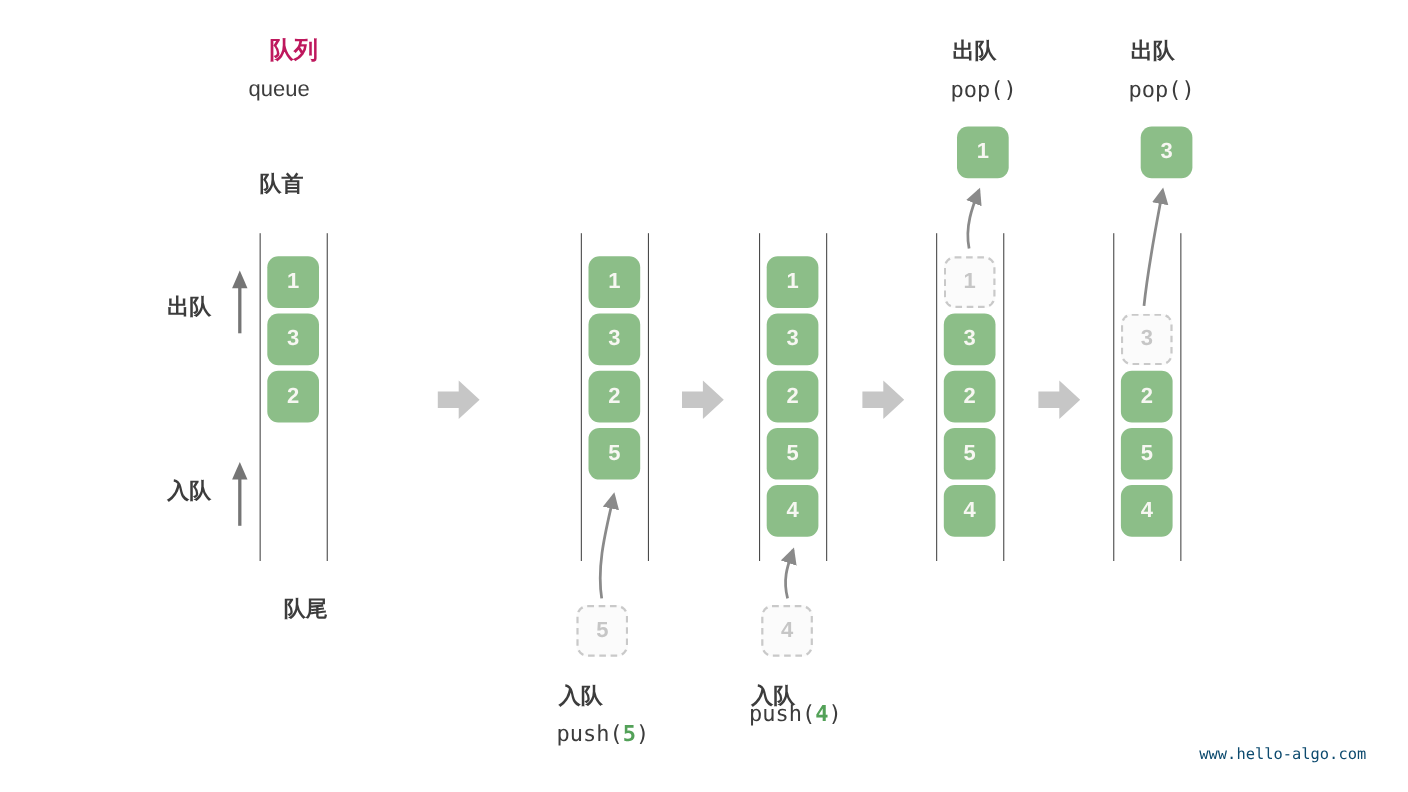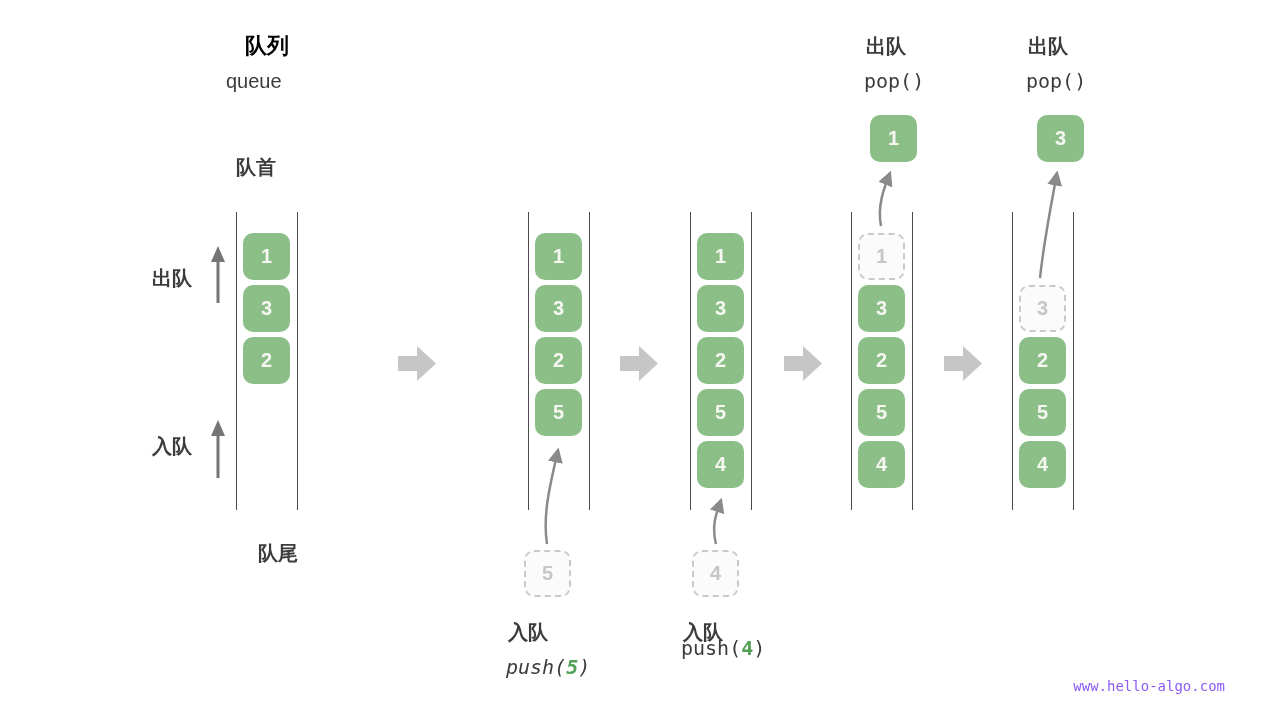--- a/index.html
+++ b/index.html
@@ -4,21 +4,21 @@
 <style>
   html,body{margin:0;padding:0;background:#fff;}
   .canvas{
     position:relative;width:1280px;height:720px;background:#ffffff;overflow:hidden;
     font-family:"Liberation Sans","DejaVu Sans",sans-serif;color:#3c3c3c;
   }
   .abs{position:absolute;}
   .overlay{position:absolute;left:0;top:0;pointer-events:none;}
 
   
-  .title-zh{left:236px;top:31px;width:62px;text-align:center;font-size:22px;font-weight:bold;color:#000000;}
+  .title-zh{left:236px;top:31px;width:62px;text-align:center;font-size:22px;font-weight:bold;color:#be185d;}
   .title-en{left:226px;top:70px;width:82px;text-align:left;font-size:20px;color:#3c3c3c;}
   .lbl-front{left:236px;top:154px;width:62px;text-align:left;font-size:20px;font-weight:bold;}
   .lbl-rear {left:236px;top:540px;width:62px;text-align:right;font-size:20px;font-weight:bold;}
   .lbl-deq-side{left:152px;top:265px;font-size:20px;font-weight:bold;}
   .lbl-enq-side{left:152px;top:433px;font-size:20px;font-weight:bold;}
 
   
   .q{position:absolute;top:212px;height:298px;width:62px;box-sizing:border-box;
      border-left:1.5px solid #4a4a4a;border-right:1.5px solid #4a4a4a;}
   .qc1{left:236px;} .qc2{left:528px;} .qc3{left:690px;} .qc4{left:851px;} .qc5{left:1012px;}
@@ -33,25 +33,25 @@
   .ghost-free{position:absolute;width:47px;height:47px;border-radius:10px;background:#fbfbfb;
        border:2px dashed #c9c9c9;box-sizing:border-box;color:#c6c6c6;font-size:20px;font-weight:bold;
        display:flex;align-items:center;justify-content:center;}
 
   
   .op-zh{font-size:20px;font-weight:bold;color:#3c3c3c;}
   .op-code{font-family:"DejaVu Sans Mono","Liberation Mono",monospace;font-size:20px;color:#3c3c3c;}
   .op-code .g{color:#53a158;font-weight:bold;}
   .pop1-zh{left:866px;top:33px;} .pop1-code{left:864px;top:69px;}
   .pop2-zh{left:1028px;top:33px;} .pop2-code{left:1026px;top:69px;}
-  .push5-zh{left:508px;top:619px;} .push5-code{left:506px;top:655px;font-style:italic;}
+  .push5-zh{left:508px;top:619px;} .push5-code{left:506px;top:655px;}
   .push4-zh{left:683px;top:619px;} .push4-code{left:681px;top:636px;}
 
-  .watermark{right:55px;top:678px;font-family:"DejaVu Sans Mono","Liberation Mono",monospace;
-             font-size:14px;color:#8b5cf6;}
+  .watermark{right:38px;top:678px;font-family:"DejaVu Sans Mono","Liberation Mono",monospace;
+             font-size:14px;color:#0c4a6e;}
 </style>
 </head>
 <body>
 
 <div class="canvas">
 
   <svg class="overlay" width="1280" height="720" viewBox="0 0 1280 720">
     <defs>
       <marker id="ah" markerWidth="6.5" markerHeight="6.5" refX="5" refY="3" orient="auto">
         <path d="M0,0 L6,3 L0,6 Z" fill="#8a8a8a"></path>

